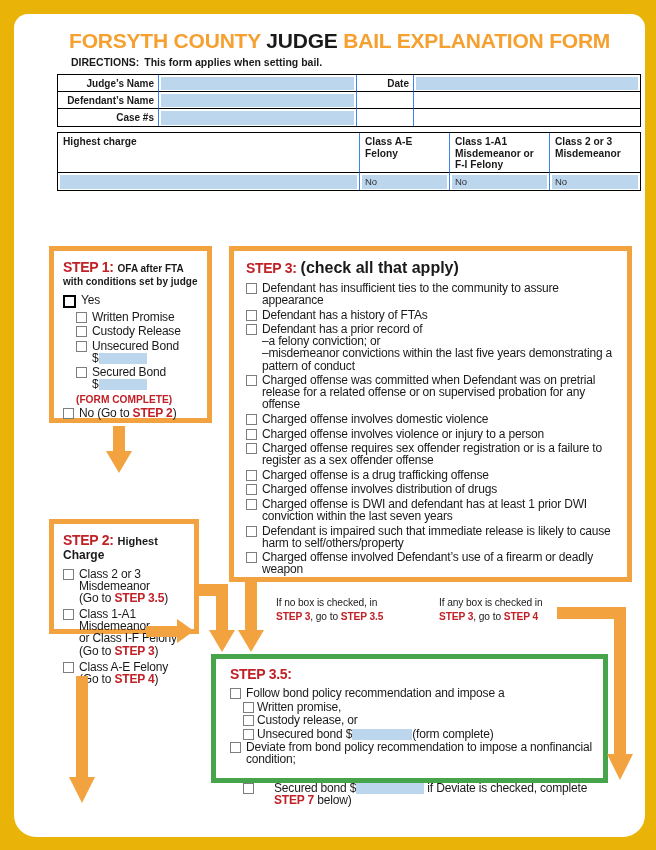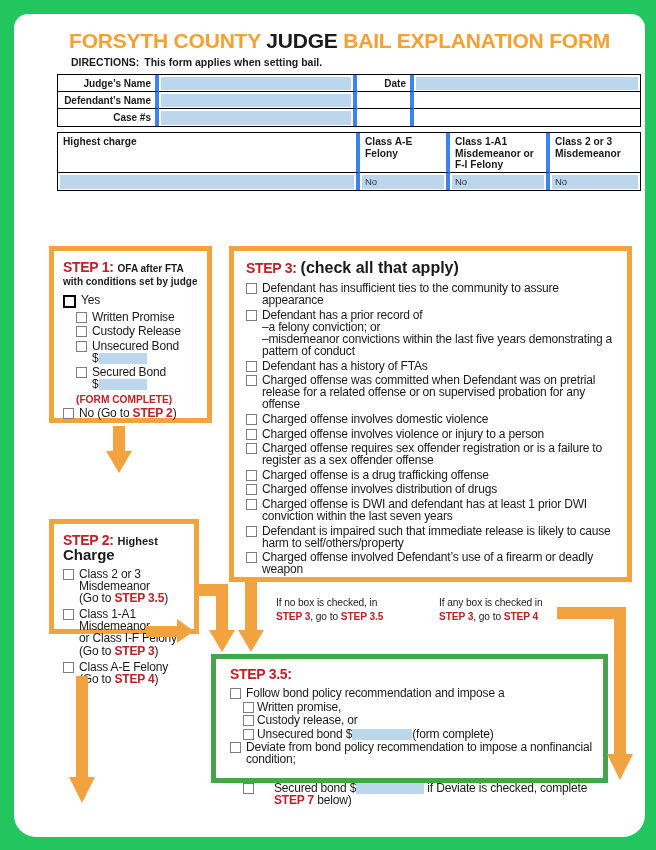--- a/index.html
+++ b/index.html
@@ -1,34 +1,34 @@
 <!DOCTYPE html>
 <html><head>
 <meta charset="utf-8">
 <style>
   html,body{margin:0;padding:0;background:#FAC28C;}
-  .canvas{position:relative;width:656px;height:850px;background:#22c55e;overflow:hidden;
+  .canvas{position:relative;width:656px;height:850px;background:#eab308;overflow:hidden;
           font-family:"Liberation Sans",sans-serif;color:#1a1a1a;}
   .card{position:absolute;left:14px;top:14px;width:631px;height:823px;background:#ffffff;
         border-radius:14px 14px 22px 22px;}
 
   
   .page-title{position:absolute;left:55px;top:15px;font-size:21px;font-weight:bold;
               letter-spacing:-0.2px;white-space:nowrap;}
   .t-orange{color:#F5A02F;} .t-black{color:#1a1a1a;}
   .directions{position:absolute;left:57px;top:42px;font-size:10.5px;font-weight:bold;}
   .directions .dl{margin-right:5px;}
 
   
   .tbl{position:absolute;border:1.5px solid #000;display:grid;background:#fff;}
   .info-tbl{left:43px;top:60px;width:582px;grid-template-columns:101px 198px 57px 226px;
             grid-template-rows:17px 17px 17px;}
   .charge-tbl{left:43px;top:118px;width:582px;grid-template-columns:302px 90px 100px 90px;
               grid-template-rows:40px 17px;}
-  .cell{border-right:4px solid #3b82f6;border-bottom:1px solid #000;box-sizing:border-box;overflow:hidden;}
+  .cell{border-right:1px solid #3b82f6;border-bottom:1px solid #000;box-sizing:border-box;overflow:hidden;}
   .lc{border-right:none;} .lr{border-bottom:none;}
   .lbl{font-size:10px;font-weight:bold;text-align:right;padding:2.5px 4px 0 0;}
   .hdr{font-size:10.2px;font-weight:bold;line-height:11.5px;padding:3px 4px 0 5px;}
   .fld{padding:1.5px 2px;}
   .fld-inner{background:#BCD6EE;width:100%;height:100%;box-sizing:border-box;
              font-size:9.5px;padding:1px 3px;color:#333;}
 
   
   .stepbox{position:absolute;border:5px solid #F2A23E;box-sizing:border-box;background:#fff;}
   .greenbox{border-color:#46A44A;}
@@ -148,21 +148,21 @@
       <div class="red fc">(FORM COMPLETE)</div>
       <div class="row">
         <span class="cb"></span>
         <span class="txt"><span>No (Go to </span><span class="red">STEP 2</span><span>)</span></span>
       </div>
     </div>
 
     <div class="stepbox box-step2">
       <div>
         <span class="step-title">STEP 2:</span><span class="sub" style="font-size:11px">Highest</span>
-        <div class="subline" style="font-size:15px">Charge</div>
+        <div class="subline" style="font-size:12px">Charge</div>
       </div>
       <div class="row" style="margin-top:7px">
         <span class="cb"></span>
         <span class="txt"><span>Class 2 or 3
 Misdemeanor
 (Go to </span><span class="red">STEP 3.5</span><span>)</span></span>
       </div>
       <div class="row" style="margin-top:4px">
         <span class="cb"></span>
         <span class="txt"><span>Class 1-A1 Misdemeanor
@@ -180,30 +180,30 @@
       <div>
         <span class="step-title">STEP 3:</span><span class="sub3">(check all that apply)</span>
       </div>
       <div style="margin-top:5px">
         <div class="row">
             <span class="cb"></span>
             <span class="txt">Defendant has insufficient ties to the community to assure appearance</span>
           </div>
         <div class="row">
             <span class="cb"></span>
+            <span class="txt">Defendant has a history of FTAs</span>
+          </div>
+        <div class="row">
+            <span class="cb"></span>
             <span class="txt">Defendant has a prior record of
 –a felony conviction; or
 –misdemeanor convictions within the last five years demonstrating a pattern of conduct</span>
           </div>
         <div class="row">
             <span class="cb"></span>
-            <span class="txt">Defendant has a history of FTAs</span>
-          </div>
-        <div class="row">
-            <span class="cb"></span>
             <span class="txt">Charged offense was committed when Defendant was on pretrial release for a related offense or on supervised probation for any offense</span>
           </div>
         <div class="row">
             <span class="cb"></span>
             <span class="txt">Charged offense involves domestic violence</span>
           </div>
         <div class="row">
             <span class="cb"></span>
             <span class="txt">Charged offense involves violence or injury to a person</span>
           </div>

